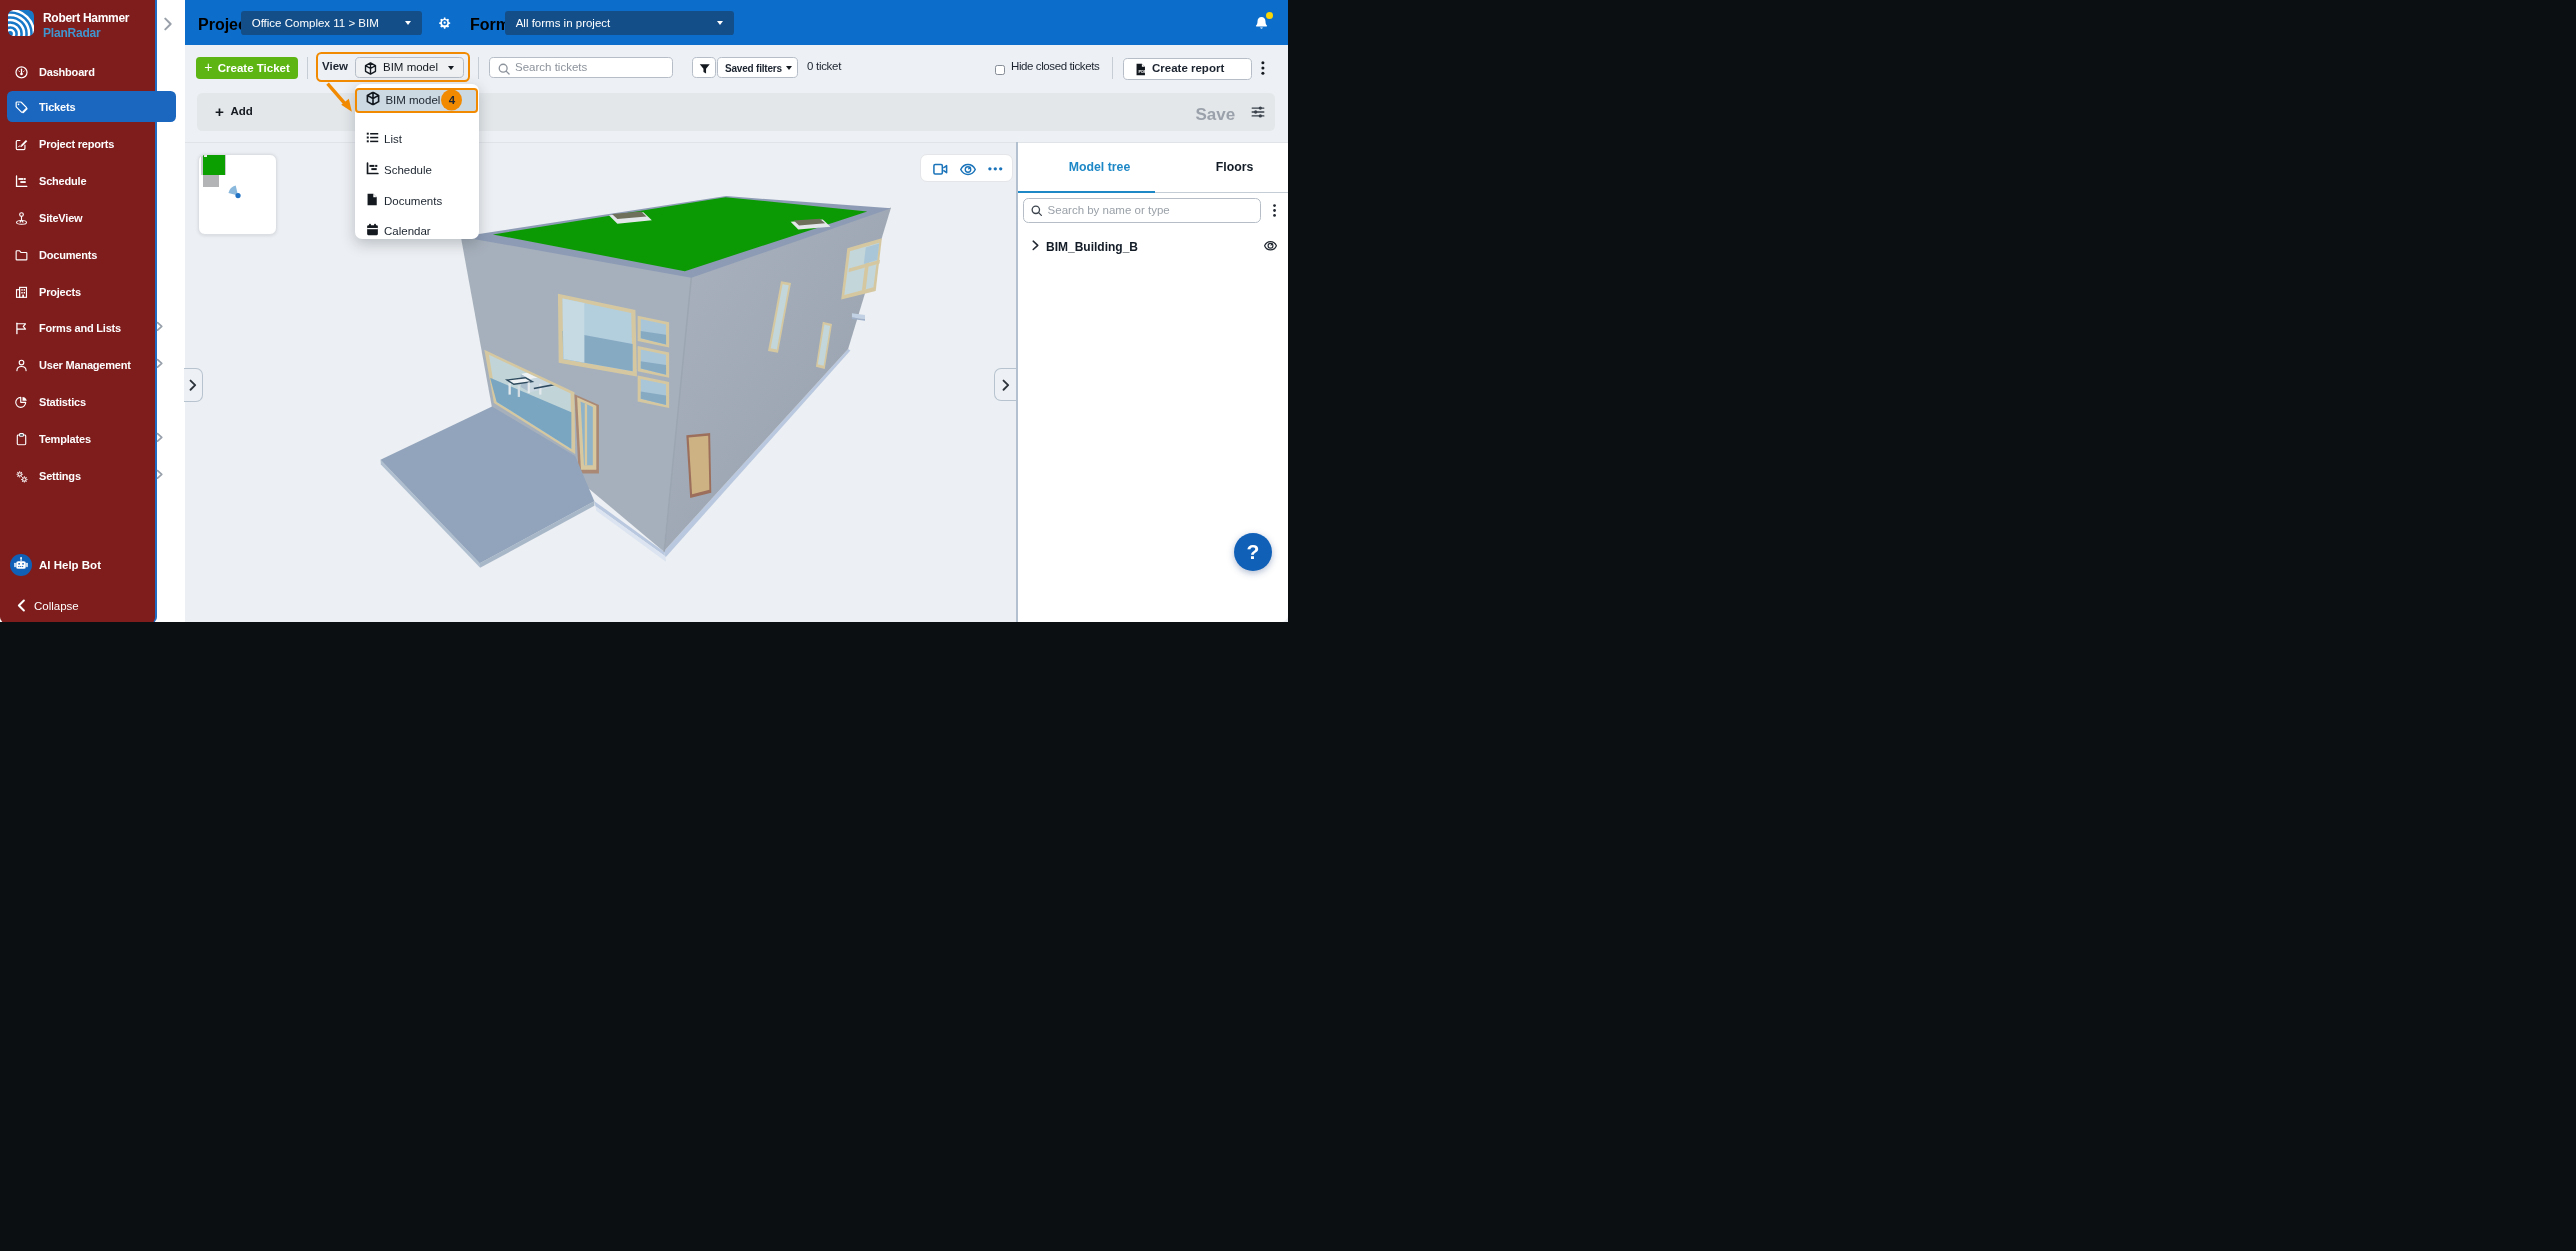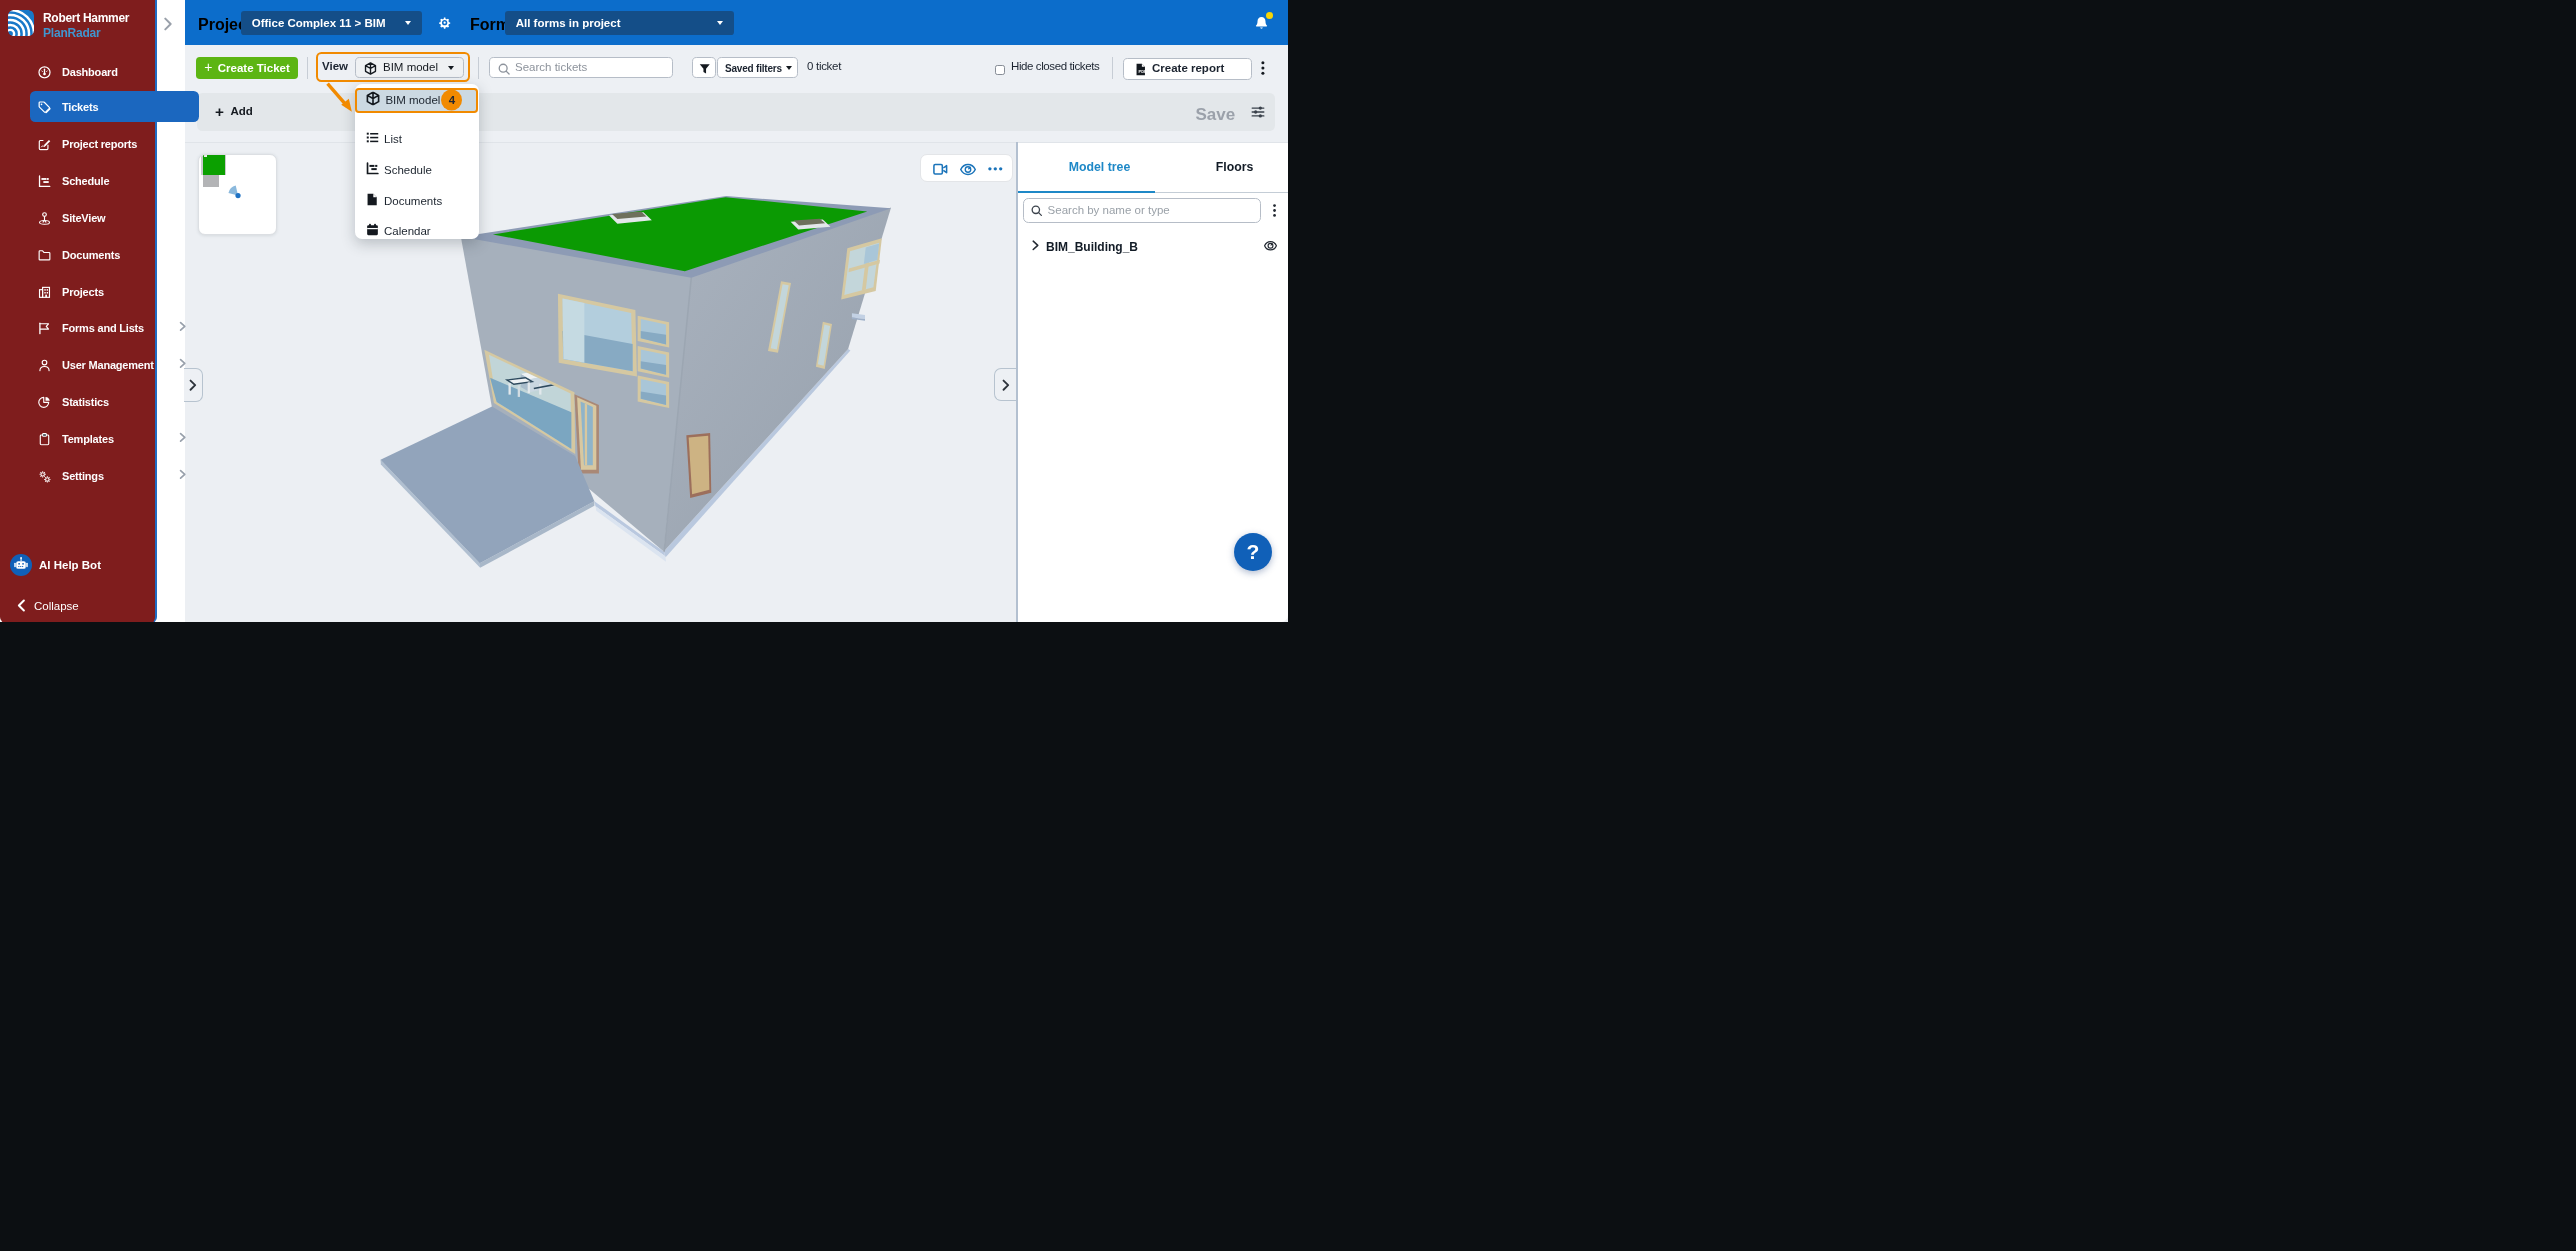--- a/index.html
+++ b/index.html
@@ -6,32 +6,32 @@
 html,body { width:1288px; height:626px; overflow:hidden; }
 body { font-family:"Liberation Sans", sans-serif; background:#0c0f12; position:relative; }
 
 
 #sidebar { position:absolute; left:0; top:0; width:157px; height:623px; background:#7f1d1d; border-right:2.3px solid #1e6cc3; border-radius:0 0 6.1px 6.1px; z-index:30; }
 #sb-head { position:absolute; left:0; top:0; width:100%; height:49px; }
 #sb-logo { position:absolute; left:7.7px; top:10px; width:26px; height:26px; border-radius:5.4px; overflow:hidden; }
 #sb-name { position:absolute; left:43px; top:10.7px; font-size:12px; font-weight:600; color:#fff; letter-spacing:-0.3px; }
 #sb-brand { position:absolute; left:43px; top:26px; font-size:12px; font-weight:700; color:#4095ce; letter-spacing:-0.2px; }
 #sb-chev { position:absolute; left:163px; top:17px; }
-.mi { position:absolute; left:0; width:182px; height:31px;margin-left:23px; }
+.mi { position:absolute; left:0; width:182px; height:31px; }
 .mi .ic { position:absolute; left:15.3px; top:50%; transform:translateY(-50%); width:12.3px; height:12.3px; }
 .mi .tx { position:absolute; left:39px; top:50%; transform:translateY(-50%); font-size:11px; font-weight:600; color:#fdfdfe; white-space:nowrap; letter-spacing:-0.2px; }
 .mi .ar { position:absolute; left:156px; top:50%; transform:translateY(-50%); }
 .mi.sel { left:7px; width:169px; background:#1b67bf; border-radius:5.4px; }
 .mi.sel .ic { left:8.4px; }
 .mi.sel .tx { left:32px; }
 
 
 #topbar { position:absolute; left:185px; top:0; right:0; height:45px; background:#0c6dcb; z-index:5; }
 .tb-label { position:absolute; top:16px; font-size:16px; font-weight:700; color:#000000; }
-.tb-dd { position:absolute; top:10.7px; height:24px; background:#144e88; border-radius:3.1px; color:#fff; font-size:11.5px; font-weight:700; line-height:24px; padding:0 10.7px; }
+.tb-dd { position:absolute; top:10.7px; height:24px; background:#144e88; border-radius:3.1px; color:#fff; font-size:11.5px; font-weight:400; line-height:24px; padding:0 10.7px; }
 .caret { display:inline-block; width:0; height:0; border-left:3.8px solid transparent; border-right:3.8px solid transparent; border-top:4.6px solid #fff; vertical-align:middle; }
 
 
 #workarea { position:absolute; left:185px; top:45px; right:0; height:577px; background:#edf0f4; z-index:1; }
 #canvas { position:absolute; left:0; top:97px; width:831px; bottom:0; background:#eceff3; border-top:0.8px solid #e0e4e9; }
 #vdivider { position:absolute; left:831px; top:97px; width:1.5px; bottom:0; background:#b3c0d0; }
 #rpanel { position:absolute; left:833px; top:97px; right:0; bottom:0; background:#fff; border-top:0.8px solid #e0e4e9; border-radius:0 0 7px 0; }
 
 
 .btn { position:absolute; background:#fff; border:1.2px solid #b6bdc7; border-radius:4.6px; }

